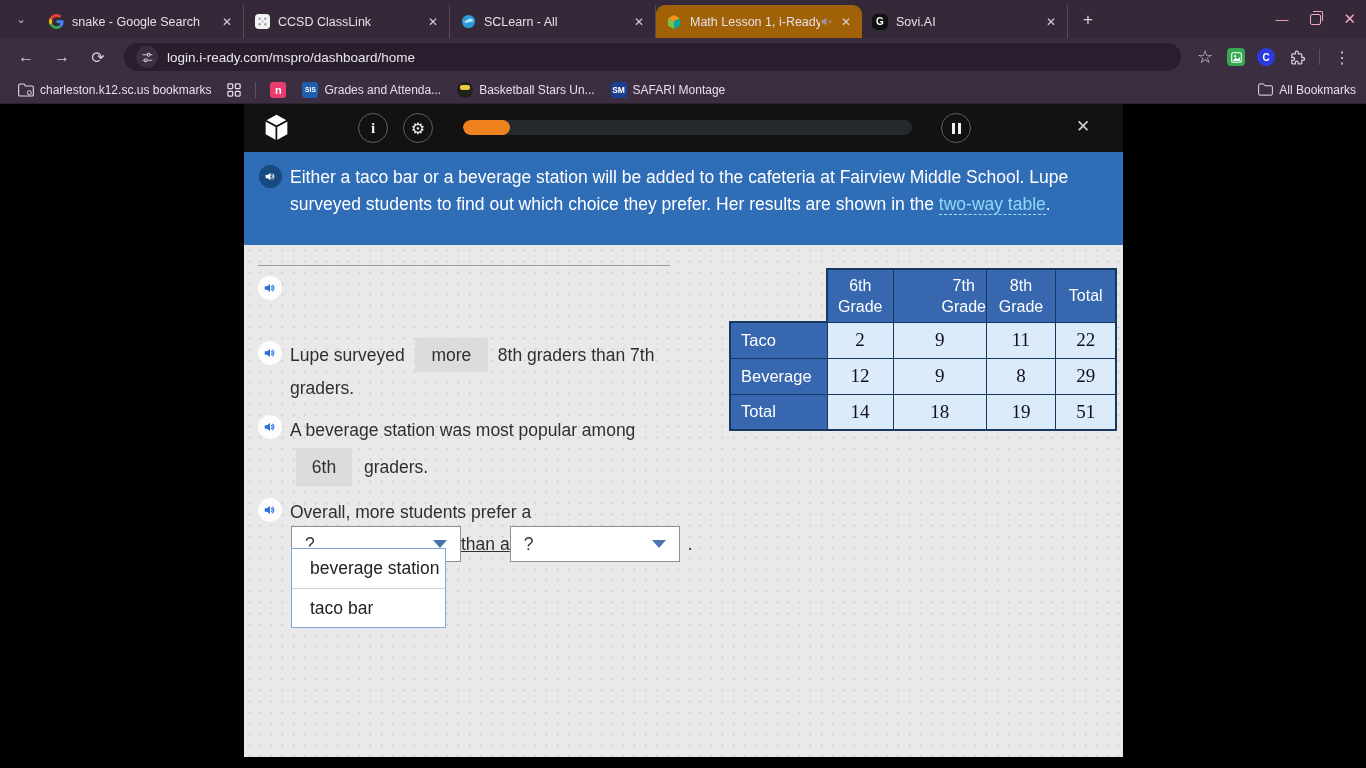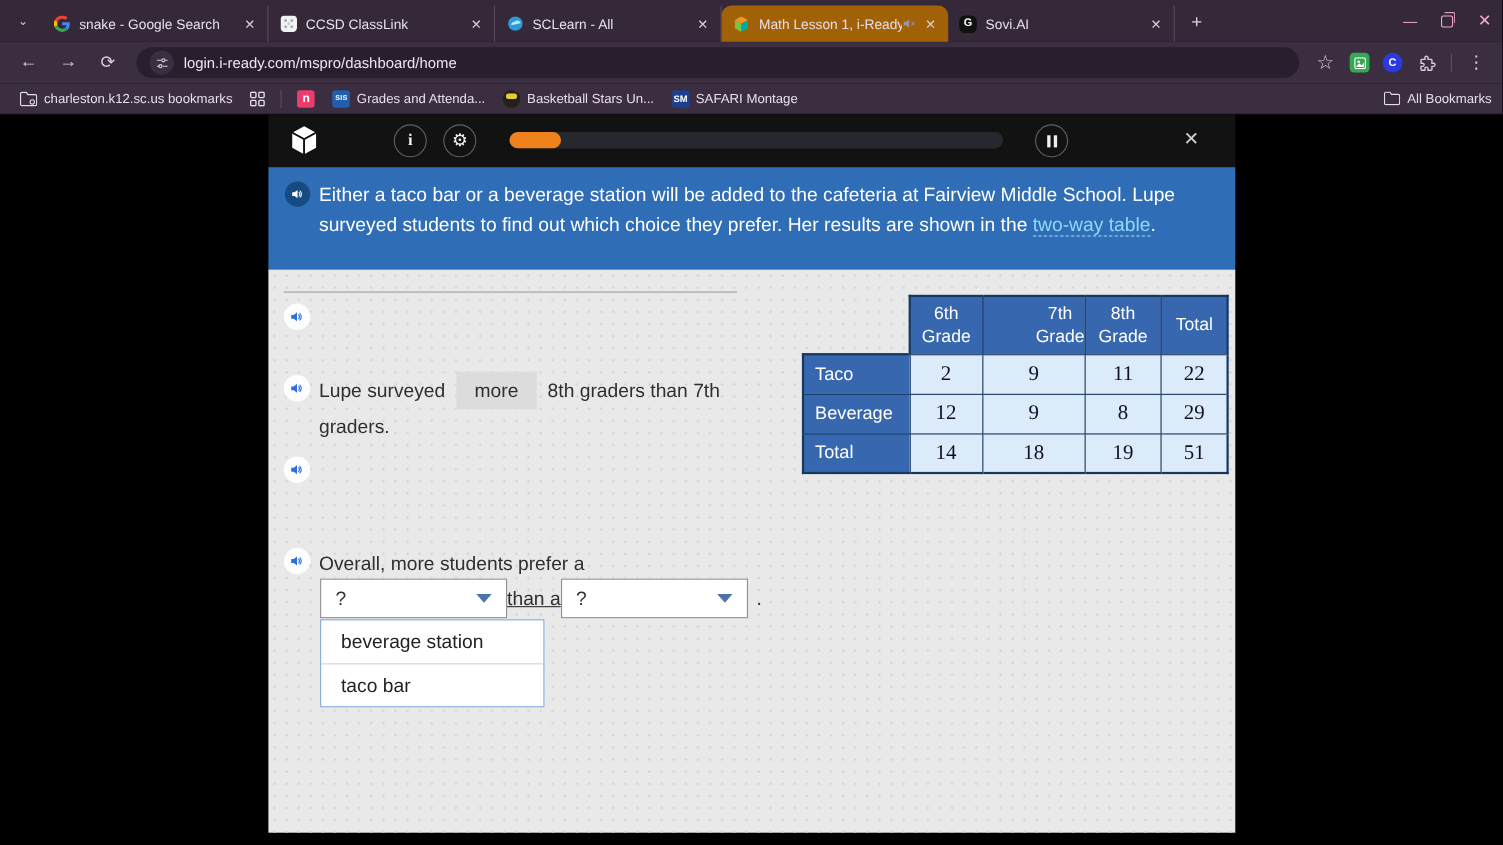--- a/index.html
+++ b/index.html
@@ -72,21 +72,21 @@
   .spk-q { position:absolute; width:24px; height:24px; background:#fdfdfd; border-radius:50%; display:flex; align-items:center; justify-content:center; color:#2a6ee0; }
   .q-block { position:absolute; left:46px; width:410px; line-height:32px; }
   .q-bold { font-weight:bold; color:#262626; }
   .chip { display:inline-block; background:#dcdcdc; color:#2f2f2f; padding:1px 0; width:73px; text-align:center; margin:0 10px; }
   .chip.small { width:56px; margin:0 12px 0 6px; }
   .dd-row { position:absolute; left:47px; top:281px; display:flex; align-items:center; }
   .dropdown { width:170px; height:36px; background:#fff; border:1px solid #8f8f8f; display:flex; align-items:center; justify-content:space-between; padding:0 13px; color:#333; }
   .caret { width:0; height:0; border-left:7px solid transparent; border-right:7px solid transparent; border-top:8px solid #4a74ad; }
   .dd-join { margin:0 0;text-decoration:underline; }
   .dd-period { margin-left:8px; }
-  .options { position:absolute; left:47px; top:318px; width:204px; background:#fff; border:1px solid #7fa8d9; z-index:5; }
+  .options { position:absolute; left:47px; top:303px; width:155px; background:#fff; border:1px solid #7fa8d9; z-index:5; }
   .option { height:39px; display:flex; align-items:center; padding-left:18px; color:#222; }
   .option + .option { border-top:1px solid #d2d2d2; }
 
   
   .twt { position:absolute; left:485px; top:23px; border-collapse:collapse; }
   .twt td, .twt th { border:1px solid #16375e; }
   .twt .blank { border:none; background:transparent; }
   .hcell { background:#3767ae; color:#fff; font-weight:normal; font-size:16px; line-height:21px; text-align:center; height:53px; vertical-align:middle; }
   .lcell { background:#3767ae; color:#fff; font-size:16.5px; text-align:left; padding-left:10px; height:36px; }
   .ncell { background:#dcebf9; font-family:"Liberation Serif", serif; font-size:19px; color:#10101e; text-align:center; }
@@ -319,20 +319,24 @@
       <div class="q-block" style="top:93px; line-height:32px;">
         <span>Lupe surveyed</span><span class="chip">more</span><span>8th graders than 7th graders.</span>
       </div>
 
       <span class="spk-q" style="left:14px; top:170px;">
         <svg width="14" height="14" viewBox="0 0 24 24">
             <path d="M3 9h4l5-4v14l-5-4H3z" fill="currentColor"></path>
             <path d="M14.5 9a4 4 0 010 6M16.5 7a7 7 0 010 10" stroke="currentColor" stroke-width="1.8" fill="none" stroke-linecap="round"></path>
           </svg>
       </span>
+      <div class="q-block" style="top:167px; line-height:36px;">
+        <span>A beverage station was most popular among</span><br>
+        <span class="chip small">6th</span><span>graders.</span>
+      </div>
 
       <span class="spk-q" style="left:14px; top:253px;">
         <svg width="14" height="14" viewBox="0 0 24 24">
             <path d="M3 9h4l5-4v14l-5-4H3z" fill="currentColor"></path>
             <path d="M14.5 9a4 4 0 010 6M16.5 7a7 7 0 010 10" stroke="currentColor" stroke-width="1.8" fill="none" stroke-linecap="round"></path>
           </svg>
       </span>
       <div class="q-block" style="top:251px;">Overall, more students prefer a</div>
 
       <div class="dd-row">

